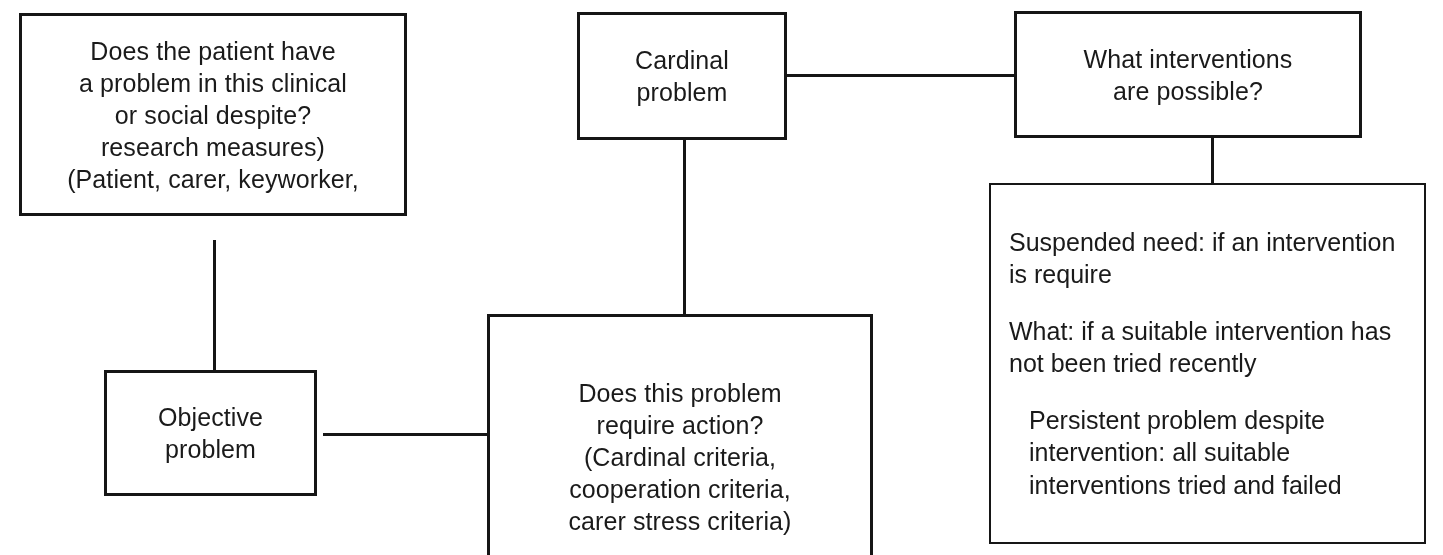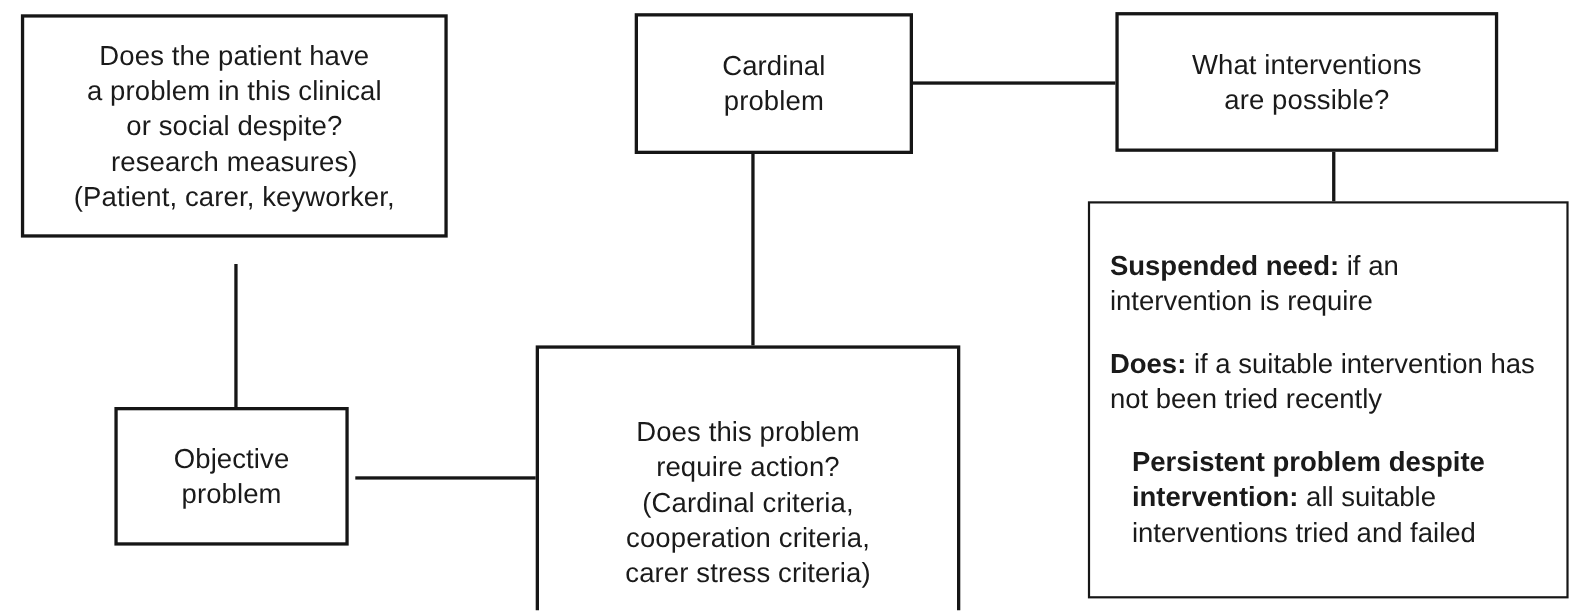--- a/index.html
+++ b/index.html
@@ -48,21 +48,21 @@
   .para {
     display: block;
     text-align: left;
     font-size: 25px;
     line-height: 1.30;
     margin: 0 0 24px 0;
     max-width: 100%;
   }
   .para:last-child { margin-bottom: 0; margin-left: 20px; }
   .para b {
-    font-weight: bold;
+    font-weight: normal;
   }
   .connector {
     position: absolute;
     background: #161616;
     z-index: 1;
   }
   .h-conn { height: 3px; }
   .v-conn { width: 3px; }
 </style>
 </head>
@@ -81,21 +81,21 @@
   <div class="connector v-conn" style="left:1211px; top:136px; height:50px;"></div>
 
   <div class="node" style="left:19px; top:13px; width:388px; height:203px;">
     <span class="line">Does the patient have</span>
     <span class="line">a problem in this clinical</span>
     <span class="line">or social despite?</span>
     <span class="line">research measures)</span>
     <span class="line">(Patient, carer, keyworker,</span>
   </div>
 
-  <div class="node" style="left:577px; top:12px; width:253px; height:128px;">
+  <div class="node" style="left:577px; top:12px; width:210px; height:128px;">
     <span class="line">Cardinal</span>
     <span class="line">problem</span>
   </div>
 
   <div class="node" style="left:1014px; top:11px; width:348px; height:127px;">
     <span class="line">What interventions</span>
     <span class="line">are possible?</span>
   </div>
 
   <div class="node" style="left:104px; top:370px; width:213px; height:126px;">
@@ -106,17 +106,17 @@
   <div class="node" style="left:487px; top:314px; width:386px; height:286px;">
     <span class="line">Does this problem</span>
     <span class="line">require action?</span>
     <span class="line">(Cardinal criteria,</span>
     <span class="line">cooperation criteria,</span>
     <span class="line">carer stress criteria)</span>
   </div>
 
   <div class="node thin node-left" style="left:989px; top:183px; width:437px; height:361px;">
     <p class="para"><b>Suspended need:</b><span> if an intervention is require</span></p>
-    <p class="para"><b>Does:</b><span> if a suitable intervention has not been tried recently</span></p>
+    <p class="para"><b>What:</b><span> if a suitable intervention has not been tried recently</span></p>
     <p class="para"><b>Persistent problem despite intervention:</b><span> all suitable interventions tried and failed</span></p>
   </div>
 
 </div>
 
 </body></html>

